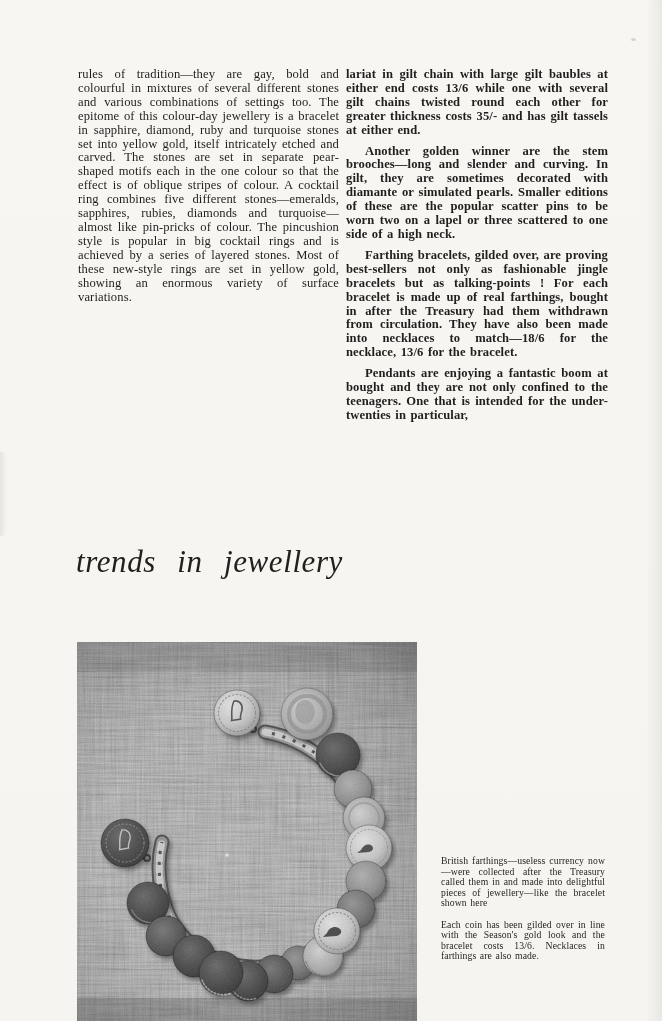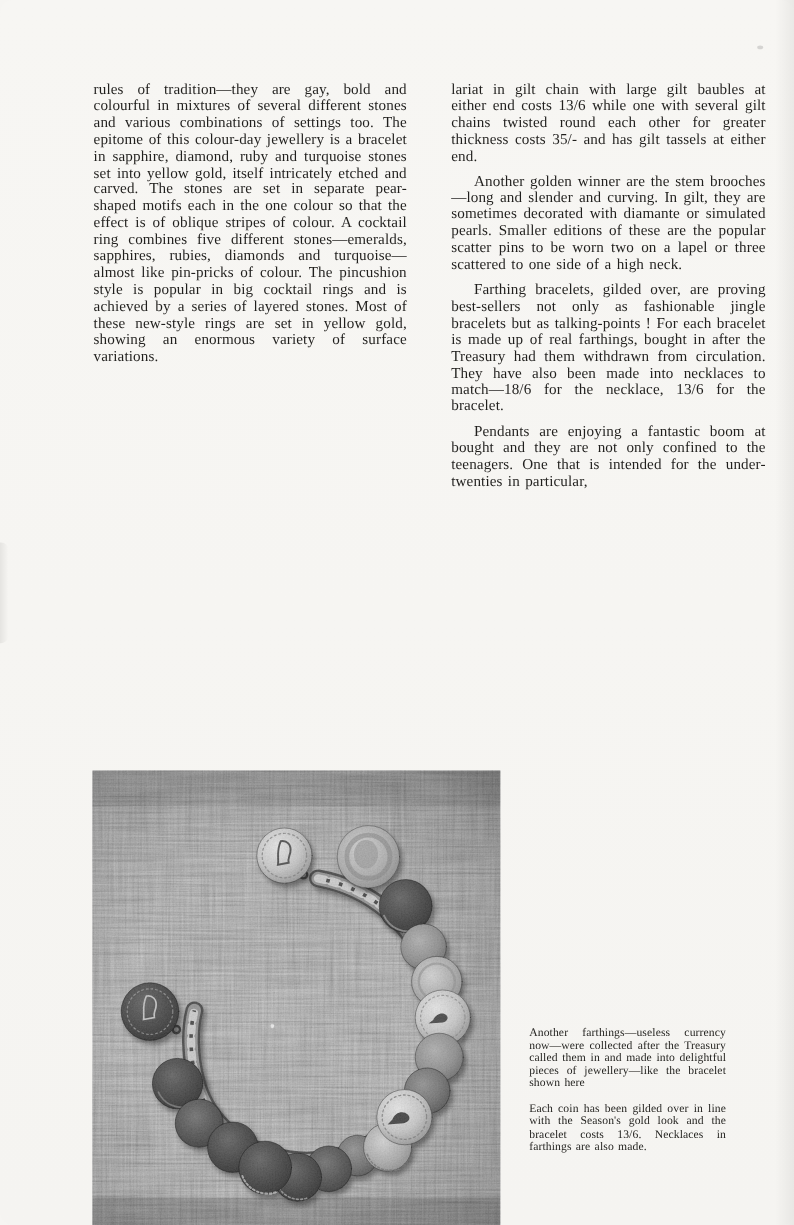--- a/index.html
+++ b/index.html
@@ -46,21 +46,21 @@
   .col {
     position: absolute;
     top: 68px;
     font-size: 12.6px;
     line-height: 13.9px;
     text-align: justify;
     word-spacing: 1.2px;
     letter-spacing: 0.1px;
   }
   .col-left  { left: 78px;  width: 261px; }
-  .col-right { left: 376px; width: 262px; }
+  .col-right { left: 346px; width: 262px; font-weight: bold; }
   .col p { margin: 0; }
   .col p + p { margin-top: 7px; }
   .col p.indent { text-indent: 19px; }
 
   
   .heading {
     position: absolute;
     left: 76px;
     top: 545px;
     font-style: italic;
@@ -111,20 +111,21 @@
     <p>rules of tradition—they are gay, bold and colourful in mixtures of several different stones and various combinations of settings too.  The epitome of this colour-day jewellery is a bracelet in sapphire, diamond, ruby and turquoise stones set into yellow gold, itself intricately etched and carved.  The stones are set in separate pear-shaped motifs each in the one colour so that the effect is of oblique stripes of colour.  A cocktail ring combines five different stones—emeralds, sapphires, rubies, diamonds and turquoise—almost like pin-pricks of colour.  The pincushion style is popular in big cocktail rings and is achieved by a series of layered stones.  Most of these new-style rings are set in yellow gold, showing an enormous variety of surface variations.</p>
   </div>
 
   <div class="col col-right">
     <p>lariat in gilt chain with large gilt baubles at either end costs 13/6 while one with several gilt chains twisted round each other for greater thickness costs 35/- and has gilt tassels at either end.</p>
     <p class="indent">Another golden winner are the stem brooches—long and slender and curving. In gilt, they are sometimes decorated with diamante or simulated pearls.  Smaller editions of these are the popular scatter pins to be worn two on a lapel or three scattered to one side of a high neck.</p>
     <p class="indent">Farthing bracelets, gilded over, are proving best-sellers not only as fashionable jingle bracelets but as talking-points !  For each bracelet is made up of real farthings, bought in after the Treasury had them withdrawn from circulation.  They have also been made into necklaces to match—18/6 for the necklace, 13/6 for the bracelet.</p>
     <p class="indent">Pendants are enjoying a fantastic boom at bought and they are not only confined to the teenagers.  One that is intended for the under-twenties in particular,</p>
   </div>
 
+  <div class="heading">trends in jewellery</div>
 
   <svg class="photo" viewBox="0 0 340 379" role="img" aria-label="Black and white photograph of a charm bracelet made of gilded British farthing coins arranged in an open C shape on woven fabric">
     <defs>
       <filter id="weaveV" x="-5%" y="-5%" width="110%" height="110%">
         <feTurbulence type="fractalNoise" baseFrequency="0.55 0.015" numOctaves="3" seed="7"></feTurbulence>
         <feColorMatrix type="saturate" values="0"></feColorMatrix>
         <feComponentTransfer>
             <feFuncA type="linear" slope="0" intercept="0.5"></feFuncA>
           </feComponentTransfer>
       </filter>
@@ -286,17 +287,17 @@
         <circle cx="260" cy="289" r="23" fill="url(#gLight)" stroke="rgba(0,0,0,0.4)" stroke-width="0.8"></circle>
         <path d="M250,291 c2,-6 9,-8 13,-4 c2.5,2.5 1,6 -3.5,7 l-13.5,1 z" fill="#3a3a3a"></path>
         <circle cx="260" cy="289" r="18.5" fill="none" stroke="#757575" stroke-width="1.1" stroke-dasharray="1.5 2.4" opacity="0.8"></circle>
       </g>
     </g>
 
     <rect x="0" y="0" width="340" height="379" filter="url(#grain)"></rect>
   </svg>
 
   <div class="caption-block">
-    <p>Another farthings—useless currency now—were collected after the Treasury called them in and made into delightful pieces of jewellery—like the bracelet shown here</p>
+    <p>British farthings—useless currency now—were collected after the Treasury called them in and made into delightful pieces of jewellery—like the bracelet shown here</p>
     <p>Each coin has been gilded over in line with the Season's gold look and the bracelet costs 13/6.  Necklaces in farthings are also made.</p>
   </div>
 
 </div>
 
 </body></html>

